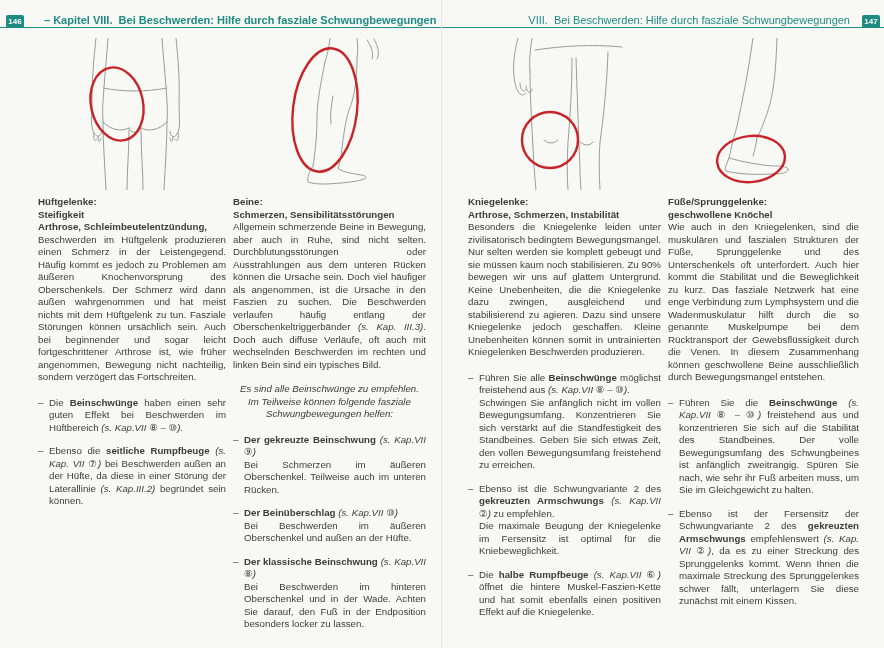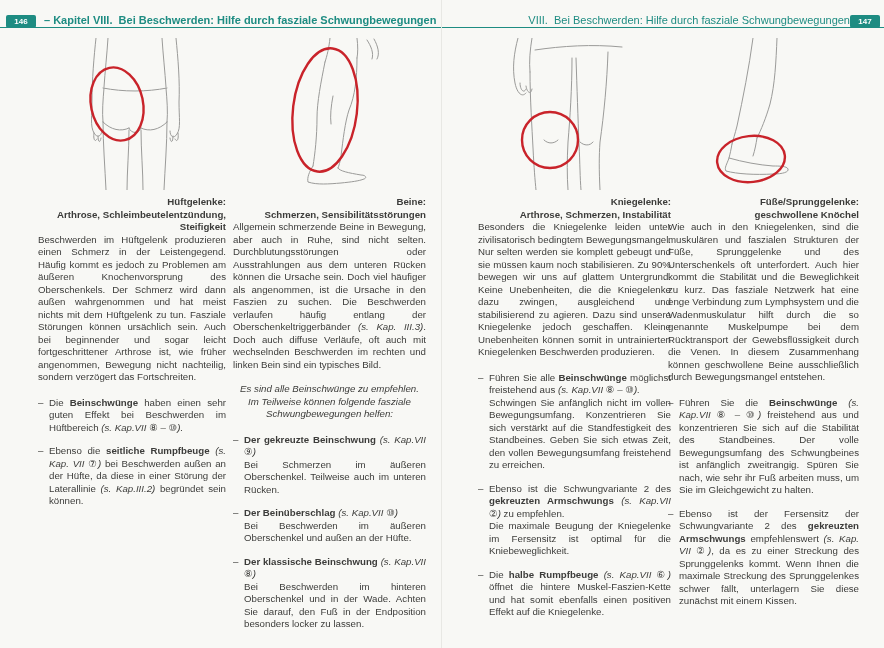--- a/index.html
+++ b/index.html
@@ -14,51 +14,51 @@
   body{
     width:884px;height:648px;overflow:hidden;
     background:var(--bg);
     color:var(--txt);
     font-family:"Liberation Sans","DejaVu Sans",sans-serif;
   }
   .spread{position:relative;width:884px;height:648px;}
   .header-rule{position:absolute;top:27px;left:0;right:0;height:1px;background:var(--teal);}
   .gutter{position:absolute;left:441px;top:0;bottom:0;width:1px;background:#e8e8e4;}
   .pagenum{
-    position:absolute;top:15px;width:30px;height:13px;
+    position:absolute;top:15px;width:18px;height:13px;
     background:var(--teal);color:#fff;
     font-size:8px;font-weight:bold;line-height:13px;text-align:center;
     border-radius:2px;
   }
   .pn-left{left:6px;}
   .pn-right{right:4px;}
   .rh{position:absolute;top:14px;font-size:11px;color:var(--teal);white-space:nowrap;text-align:right;}
   .rh-left{left:44px;font-weight:bold;}
   .rh-right{right:34px;font-weight:normal;}
   .fig{position:absolute;top:38px;}
   .fig svg{display:block;}
   .ln{fill:none;stroke:var(--figline);stroke-width:1;stroke-linecap:round;stroke-linejoin:round;}
   .red{fill:none;stroke:var(--red);stroke-width:2.4;}
   .col{
     position:absolute;top:196px;
     font-size:9.7px;line-height:12.5px;
     text-align:justify;
     hyphens:auto;-webkit-hyphens:auto;
   }
-  .col .h{font-weight:bold;text-align:right;margin-left:8px;}
+  .col .h{font-weight:bold;text-align:left;}
   .col p{margin:0;}
   .col p.intro{font-style:italic;text-align:center;margin:12px 0;}
   .bullets{margin-top:13px;}
   .bullet{position:relative;padding-left:11px;margin-bottom:11px;}
   .bullet .mk{position:absolute;left:0;top:0;}
   .b{font-weight:bold;}
   .i{font-style:italic;}
   #c0{left:38px;width:188px;}
   #c1{left:233px;width:193px;}
-  #c2{left:478px;width:193px;}
+  #c2{left:468px;width:193px;}
   #c3{left:668px;width:191px;}
 </style>
 </head>
 <body>
 
 <div class="spread">
 
   <div class="header-rule"></div>
   <div class="gutter"></div>
 
@@ -128,22 +128,22 @@
       <path class="ln" d="M92,0 C91,24 90,46 85,66 C81,80 76,92 72,100"></path>
       <path class="ln" d="M47,106 C46,112 45,116 44,120 C42,126 39,130 41,133 C52,136 70,137 88,136 C98,136 104,134 103,131 C102,128 94,128 88,128 C74,127 58,124 44,120"></path>
       <path class="ln" d="M72,100 C71,106 70,112 68,118"></path>
       <ellipse class="red" cx="66" cy="121" rx="34" ry="23" transform="rotate(-6 66 121)"></ellipse>
     </svg>
   </div>
 
   <div class="col" id="c0">
       <div class="h">
         <div>Hüftgelenke:</div>
+        <div>Steifigkeit</div>
         <div>Arthrose, Schleimbeutelentzündung,</div>
-        <div>Steifigkeit</div>
       </div>
       <p class="para"><span>Beschwerden im Hüftgelenk produzieren einen Schmerz in der Leistengegend. Häufig kommt es jedoch zu Problemen am äußeren Knochenvorsprung des Oberschenkels. Der Schmerz wird dann außen wahrgenommen und hat meist nichts mit dem Hüftgelenk zu tun. Fasziale Störungen können ursächlich sein. Auch bei beginnender und sogar leicht fortgeschrittener Arthrose ist, wie früher angenommen, Bewegung nicht nachteilig, sondern verzögert das Fortschreiten.</span></p>
       <div class="bullets">
         <div class="bullet"><span class="mk">–</span><span><span>Die </span><span class="b">Beinschwünge</span><span> haben einen sehr guten Effekt bei Beschwerden im Hüftbereich </span><span class="i">(s. Kap.VII ⑧ – ⑩).</span></span></div>
         <div class="bullet"><span class="mk">–</span><span><span>Ebenso die </span><span class="b">seitliche Rumpfbeuge</span><span> </span><span class="i">(s. Kap. VII ⑦)</span><span> bei Beschwerden außen an der Hüfte, da diese in einer Störung der Laterallinie </span><span class="i">(s. Kap.III.2)</span><span> begründet sein können.</span></span></div>
       </div>
     </div>
   <div class="col" id="c1">
       <div class="h">
         <div>Beine:</div>

